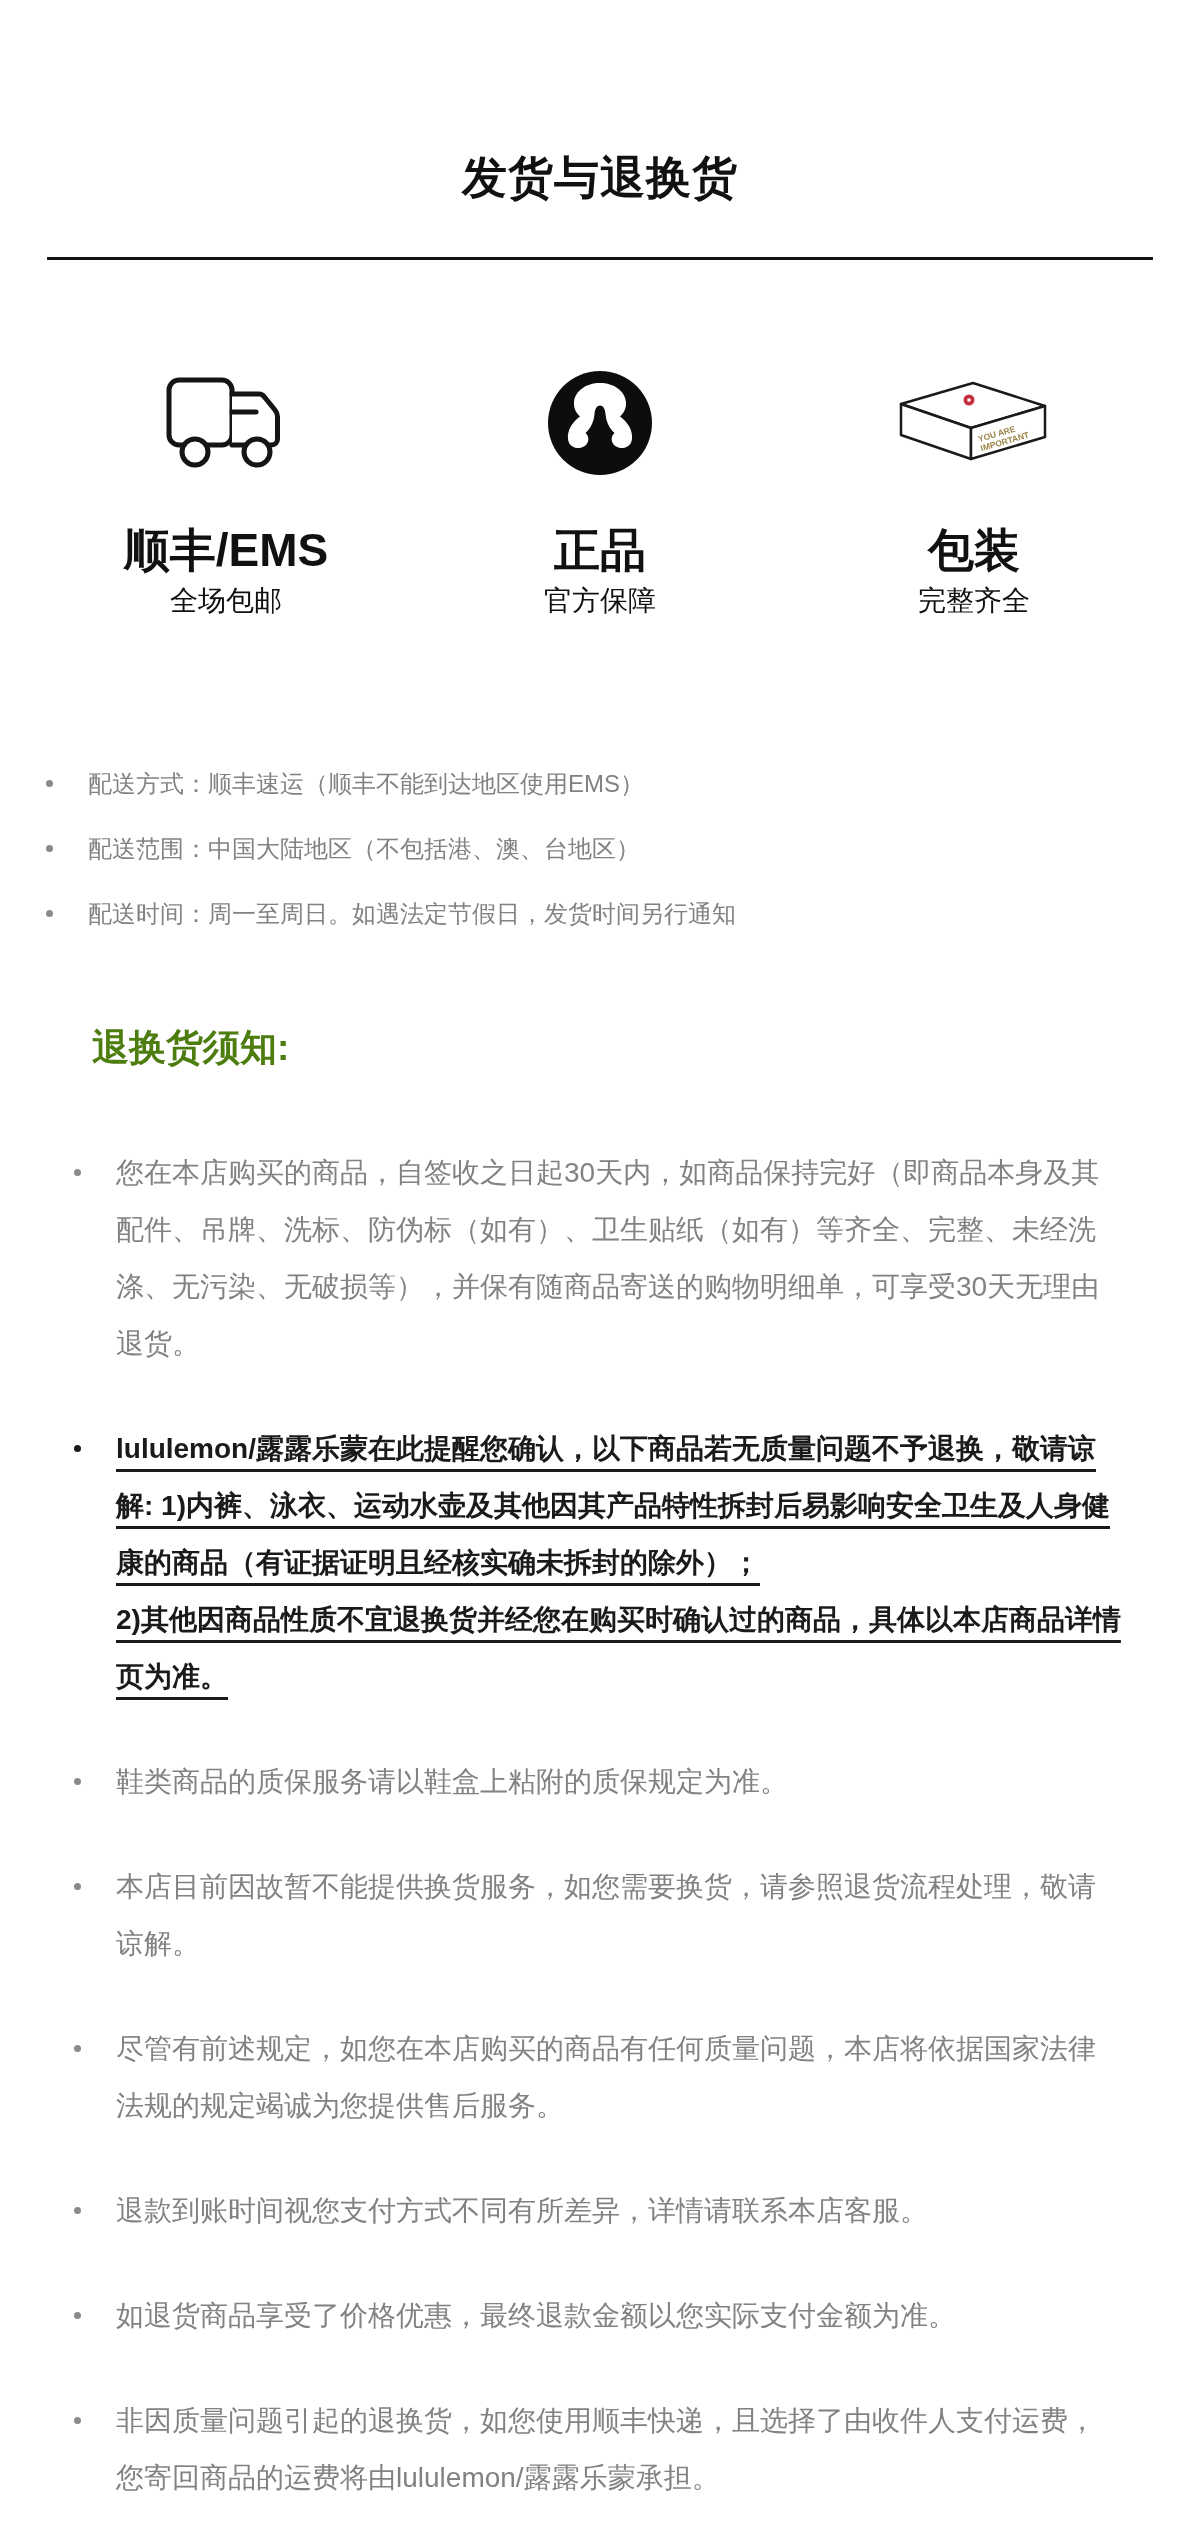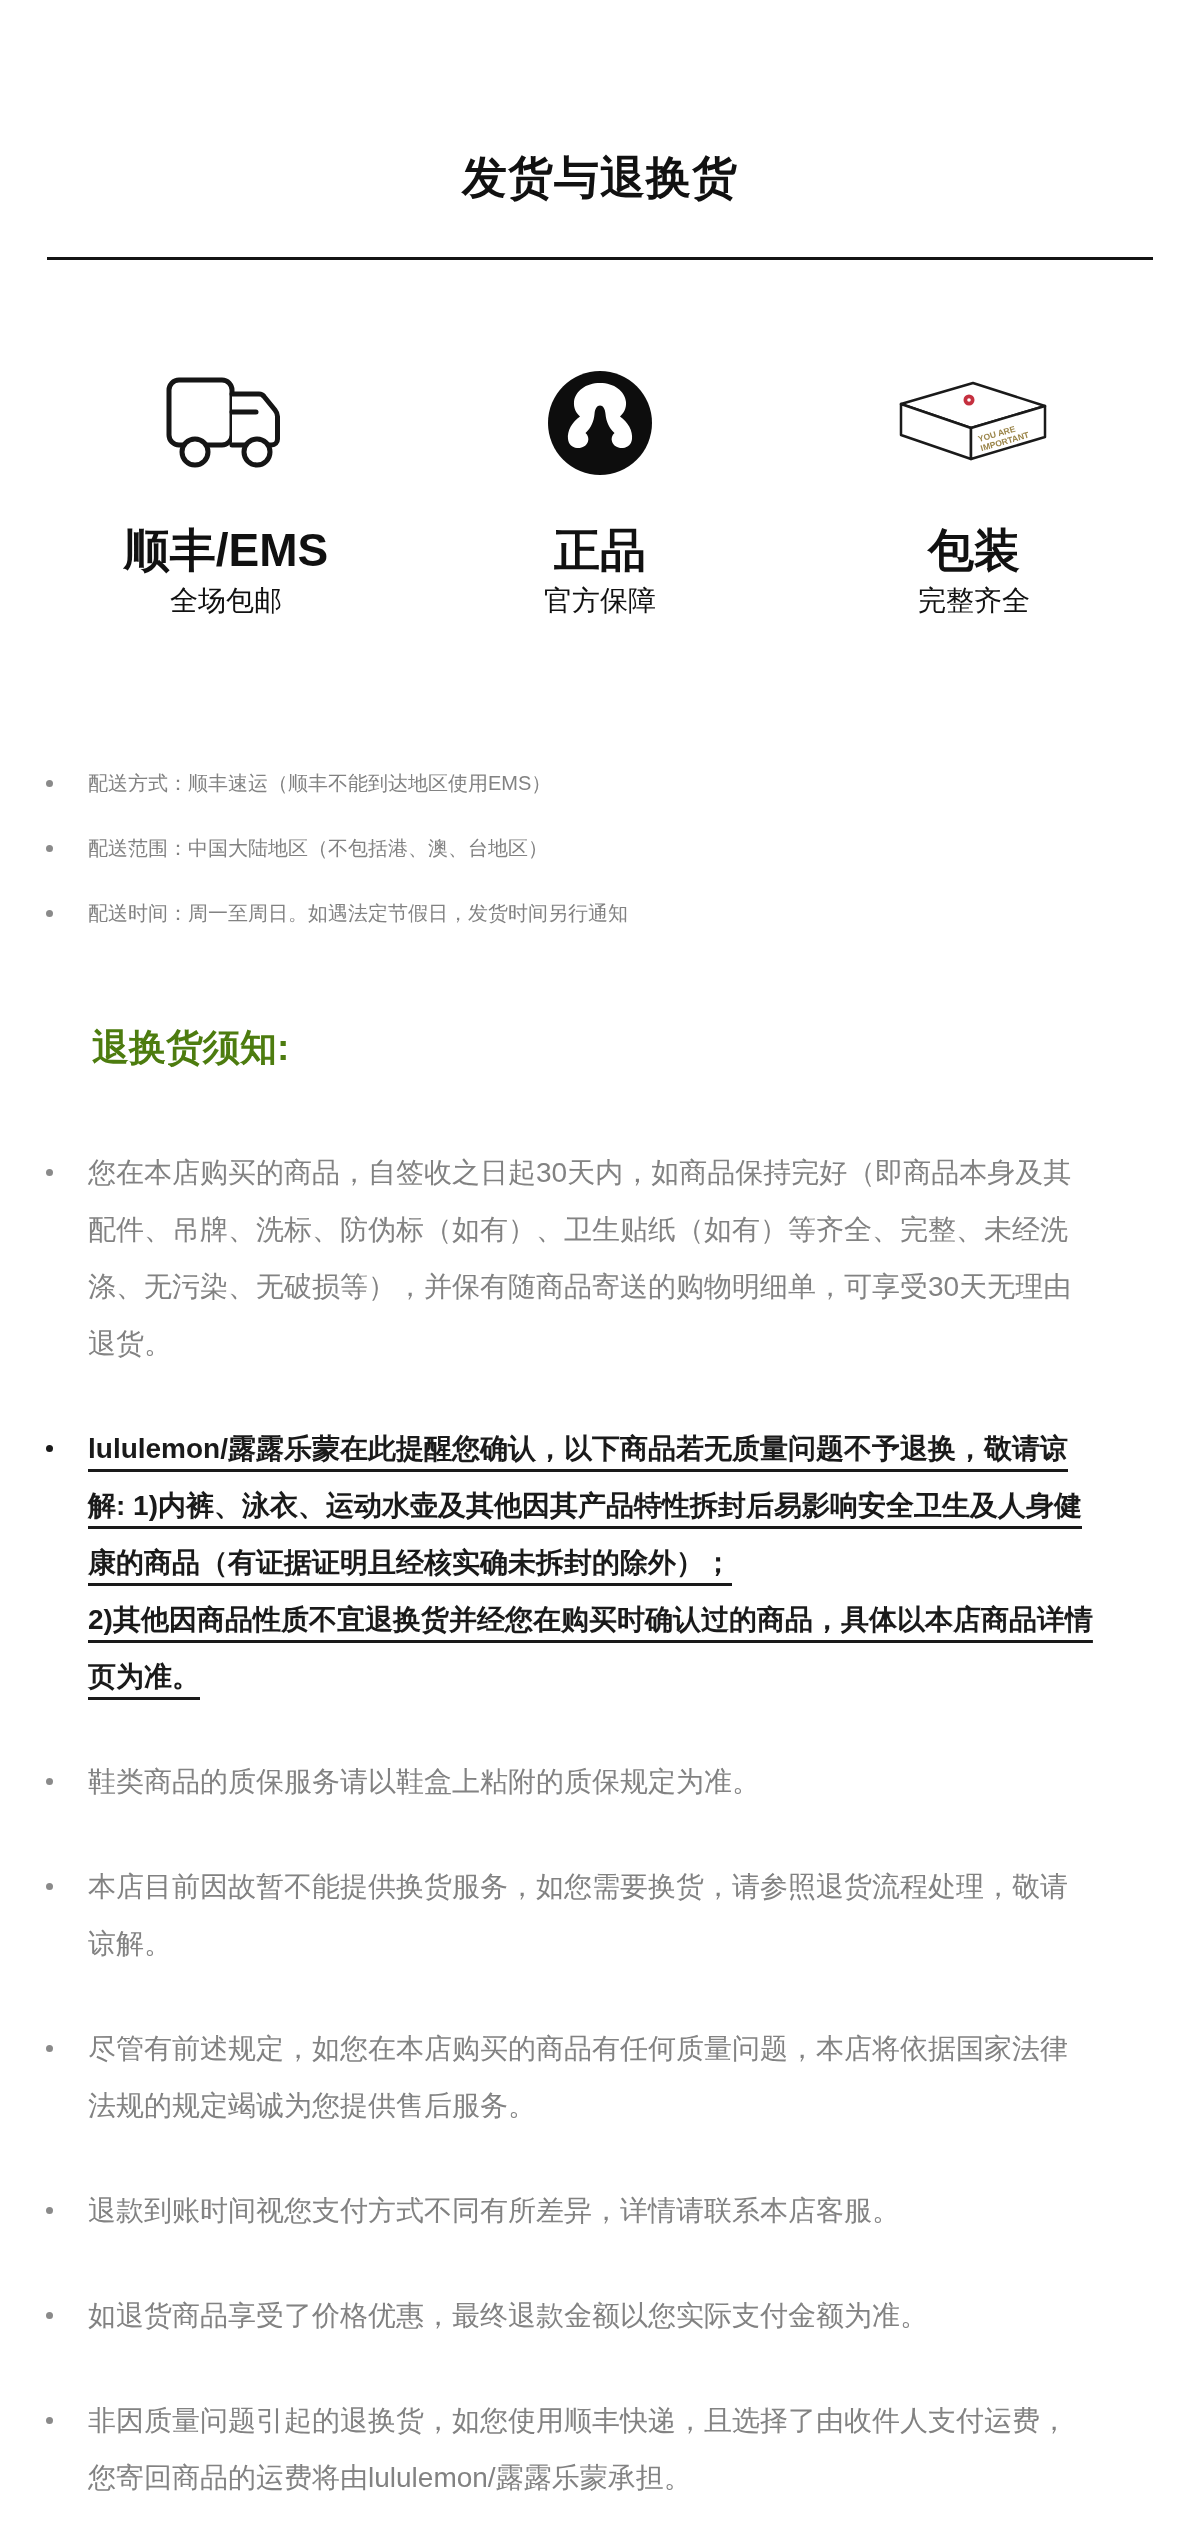--- a/index.html
+++ b/index.html
@@ -73,33 +73,33 @@
   }
   .d-row .dot {
     flex: 0 0 auto;
     width: 7px; height: 7px;
     border-radius: 50%;
     background: #8a8a8a;
     margin-top: 18px;
   }
   .d-row p {
     margin: 0 0 0 35px;
-    font-size: 20px;
+    font-size: 24px;
     line-height: 43px;
     color: #828282;
   }
   
   .returns-heading {
     margin: 91px 0 0 92px;
     font-size: 37px;
     font-weight: bold;
     line-height: 44px;
     color: #4d7c0f;
   }
-  .notices { margin-top: 74px; }
+  .notices { margin-top: 74px; padding-left: 28px; }
   .notice {
     position: relative;
     padding: 0 30px 0 88px;
     margin-bottom: 48px;
   }
   .notice .dot {
     position: absolute;
     left: 46px; top: 25px;
     width: 7px; height: 7px;
     border-radius: 50%;

